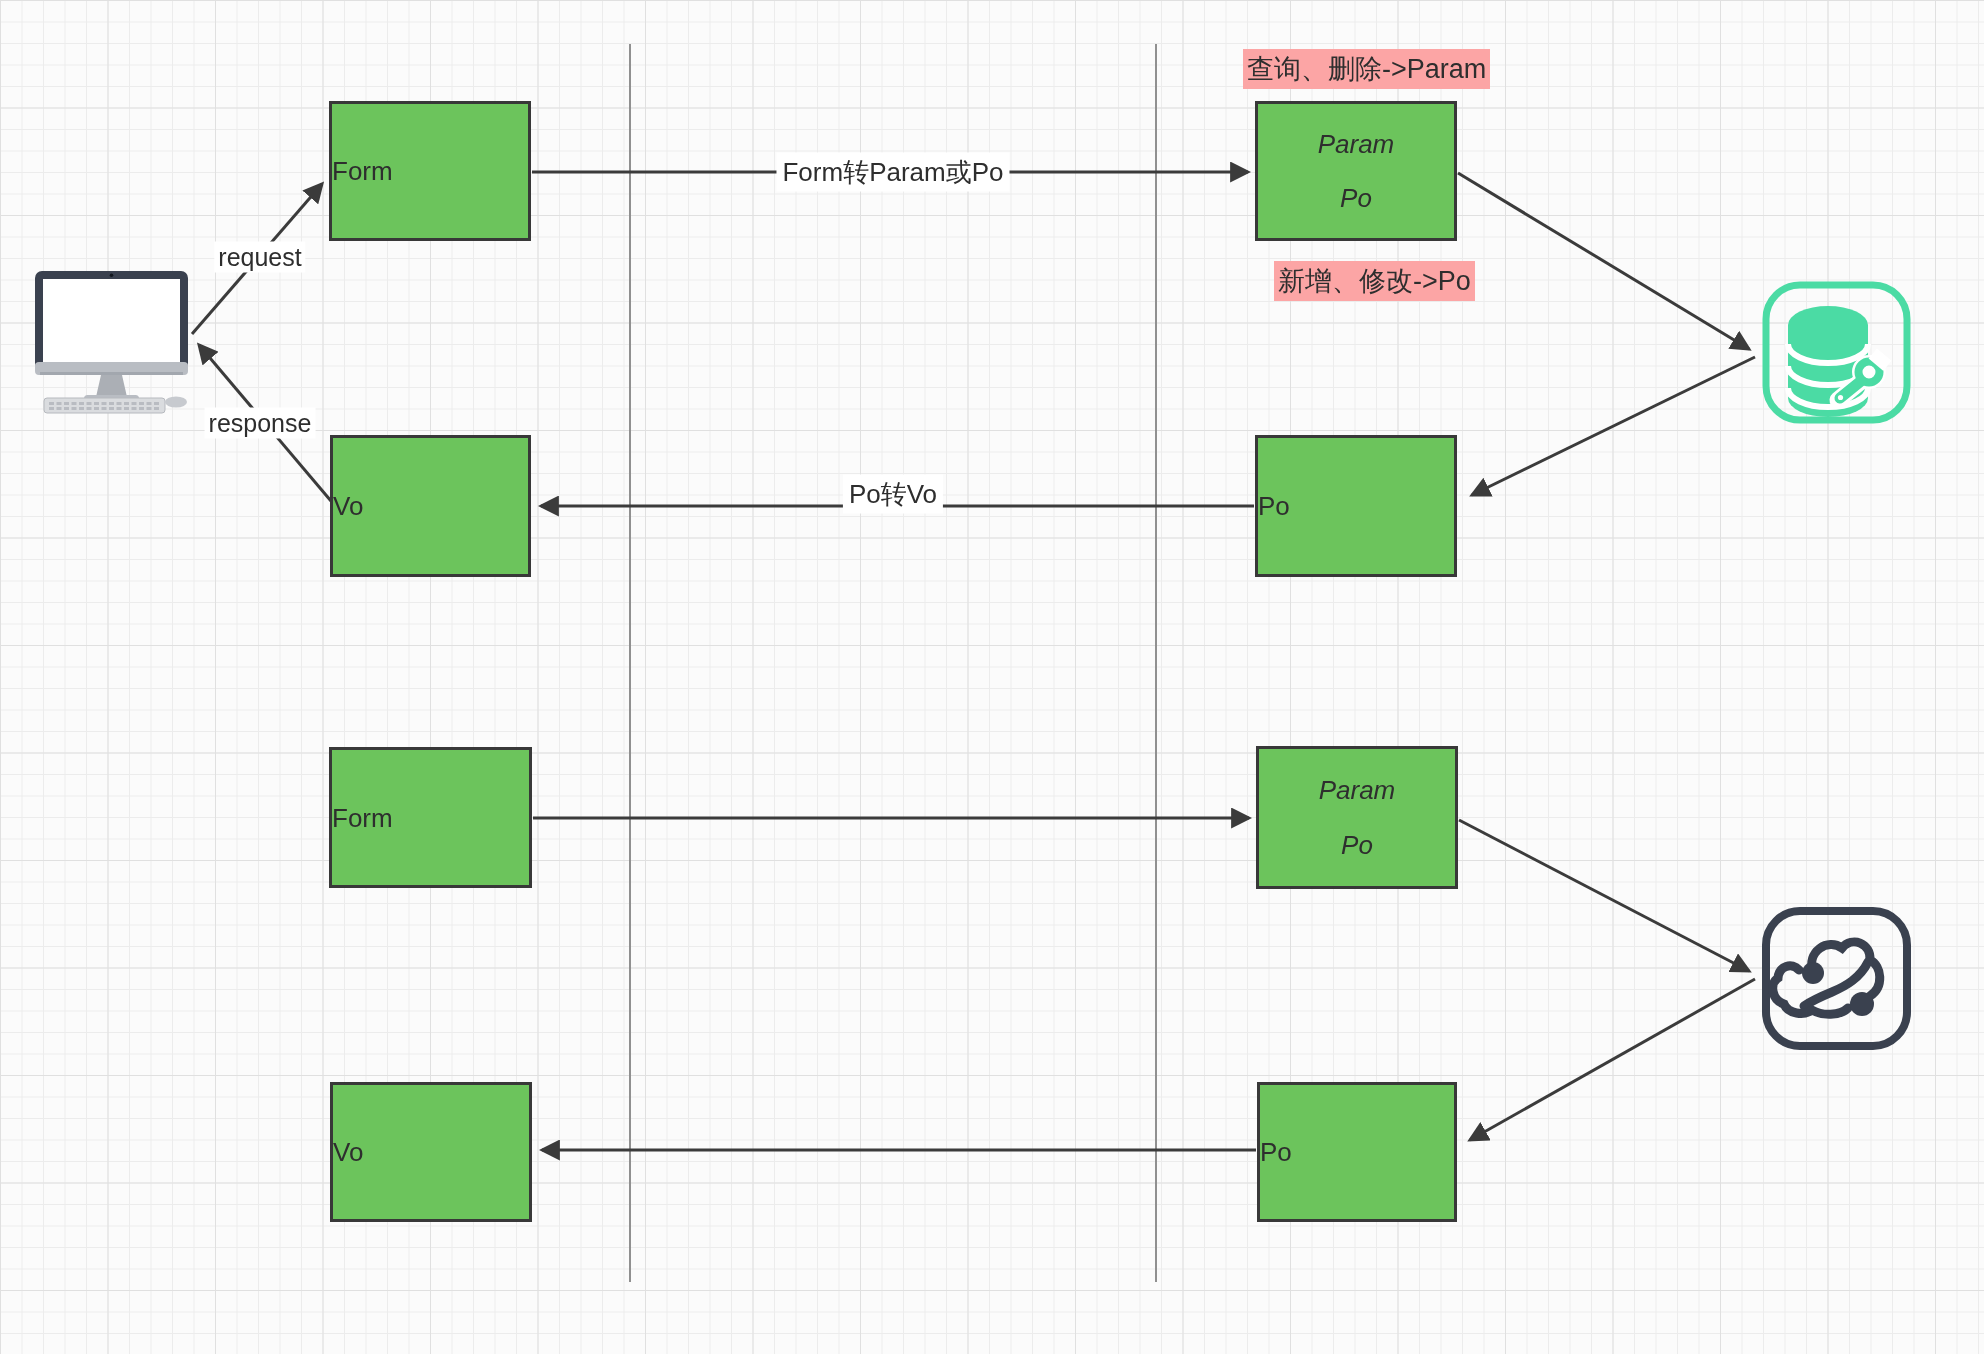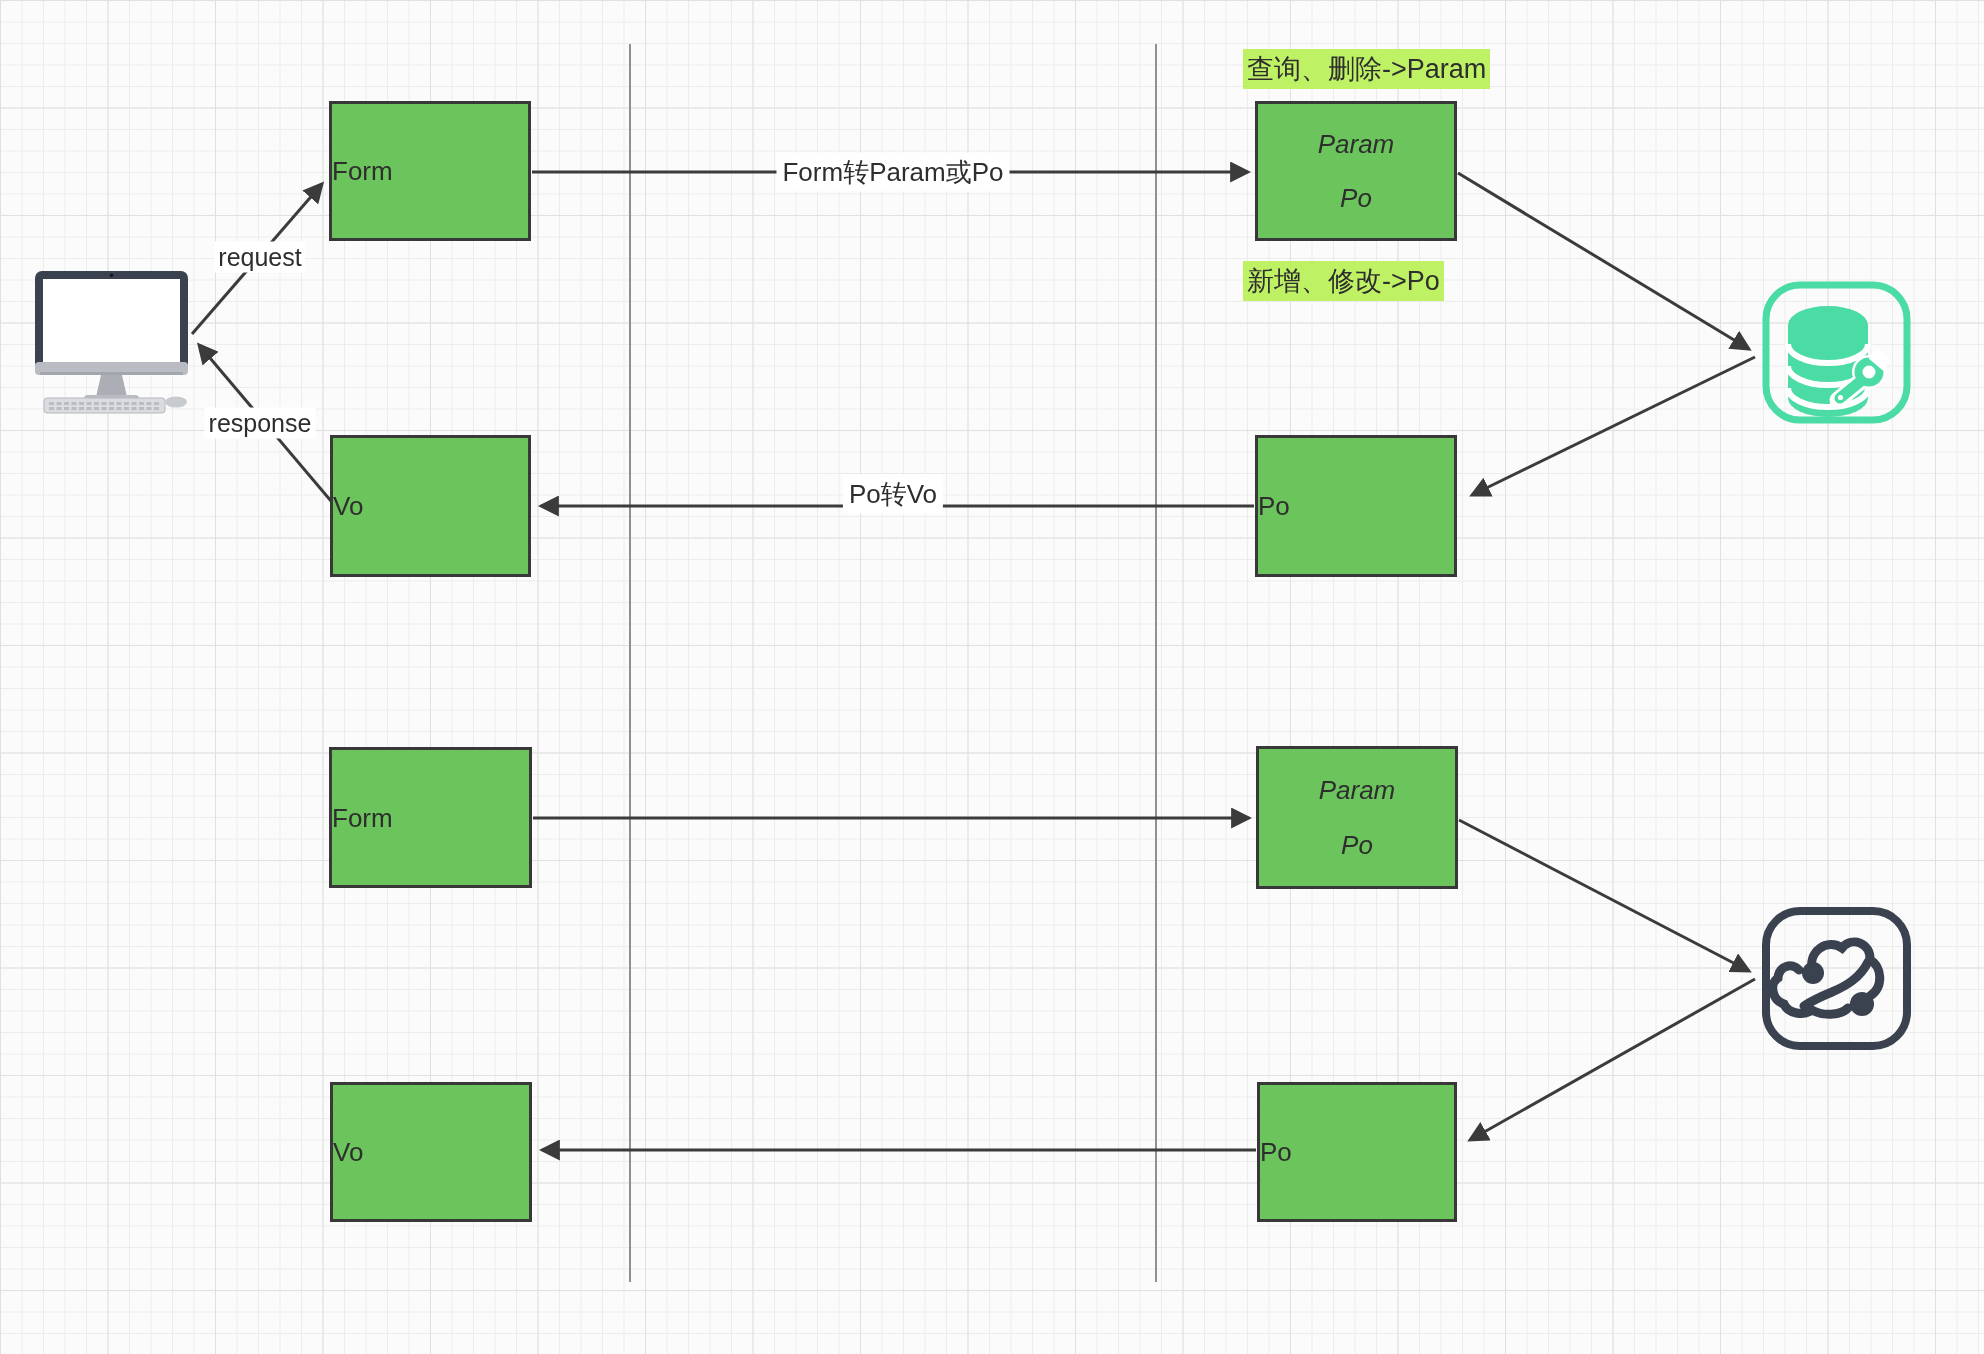--- a/index.html
+++ b/index.html
@@ -22,21 +22,21 @@
     background:#6CC45C;border:3px solid #383838;box-sizing:border-box;
     font-size:26px;line-height:1;
   }
   .node.two-line{flex-direction:column;justify-content:space-evenly;font-style:italic;}
   .edge-label{
     position:absolute;transform:translate(-50%,-50%);
     background:#ffffff;padding:2px 6px;font-size:26px;white-space:nowrap;
   }
   .note-label{
     position:absolute;transform:translateY(-50%);
-    background:#bef264;padding:2px 4px;font-size:27px;white-space:nowrap;
+    background:#fca5a5;padding:2px 4px;font-size:27px;white-space:nowrap;
   }
   .conn-label{
     position:absolute;transform:translate(-50%,-50%);
     background:#ffffff;padding:1px 4px;font-size:25px;white-space:nowrap;
   }
 </style>
 </head>
 <body>
 
 <div class="divider" style="left:629px"></div>
@@ -128,13 +128,13 @@
 </div>
 <div class="node" style="left:1257px;top:1082px;width:200px;height:140px">
   <span>Po</span>
 </div>
 
 <div class="conn-label" style="left:260px;top:257px">request</div>
 <div class="conn-label" style="left:260px;top:423px">response</div>
 <div class="edge-label" style="left:893px;top:172px">Form转Param或Po</div>
 <div class="edge-label" style="left:893px;top:494px">Po转Vo</div>
 <div class="note-label" style="left:1243px;top:69px">查询、删除-&gt;Param</div>
-<div class="note-label" style="left:1243px;top:281px">新增、修改-&gt;Po</div>
+<div class="note-label" style="left:1274px;top:281px">新增、修改-&gt;Po</div>
 
 </body></html>

